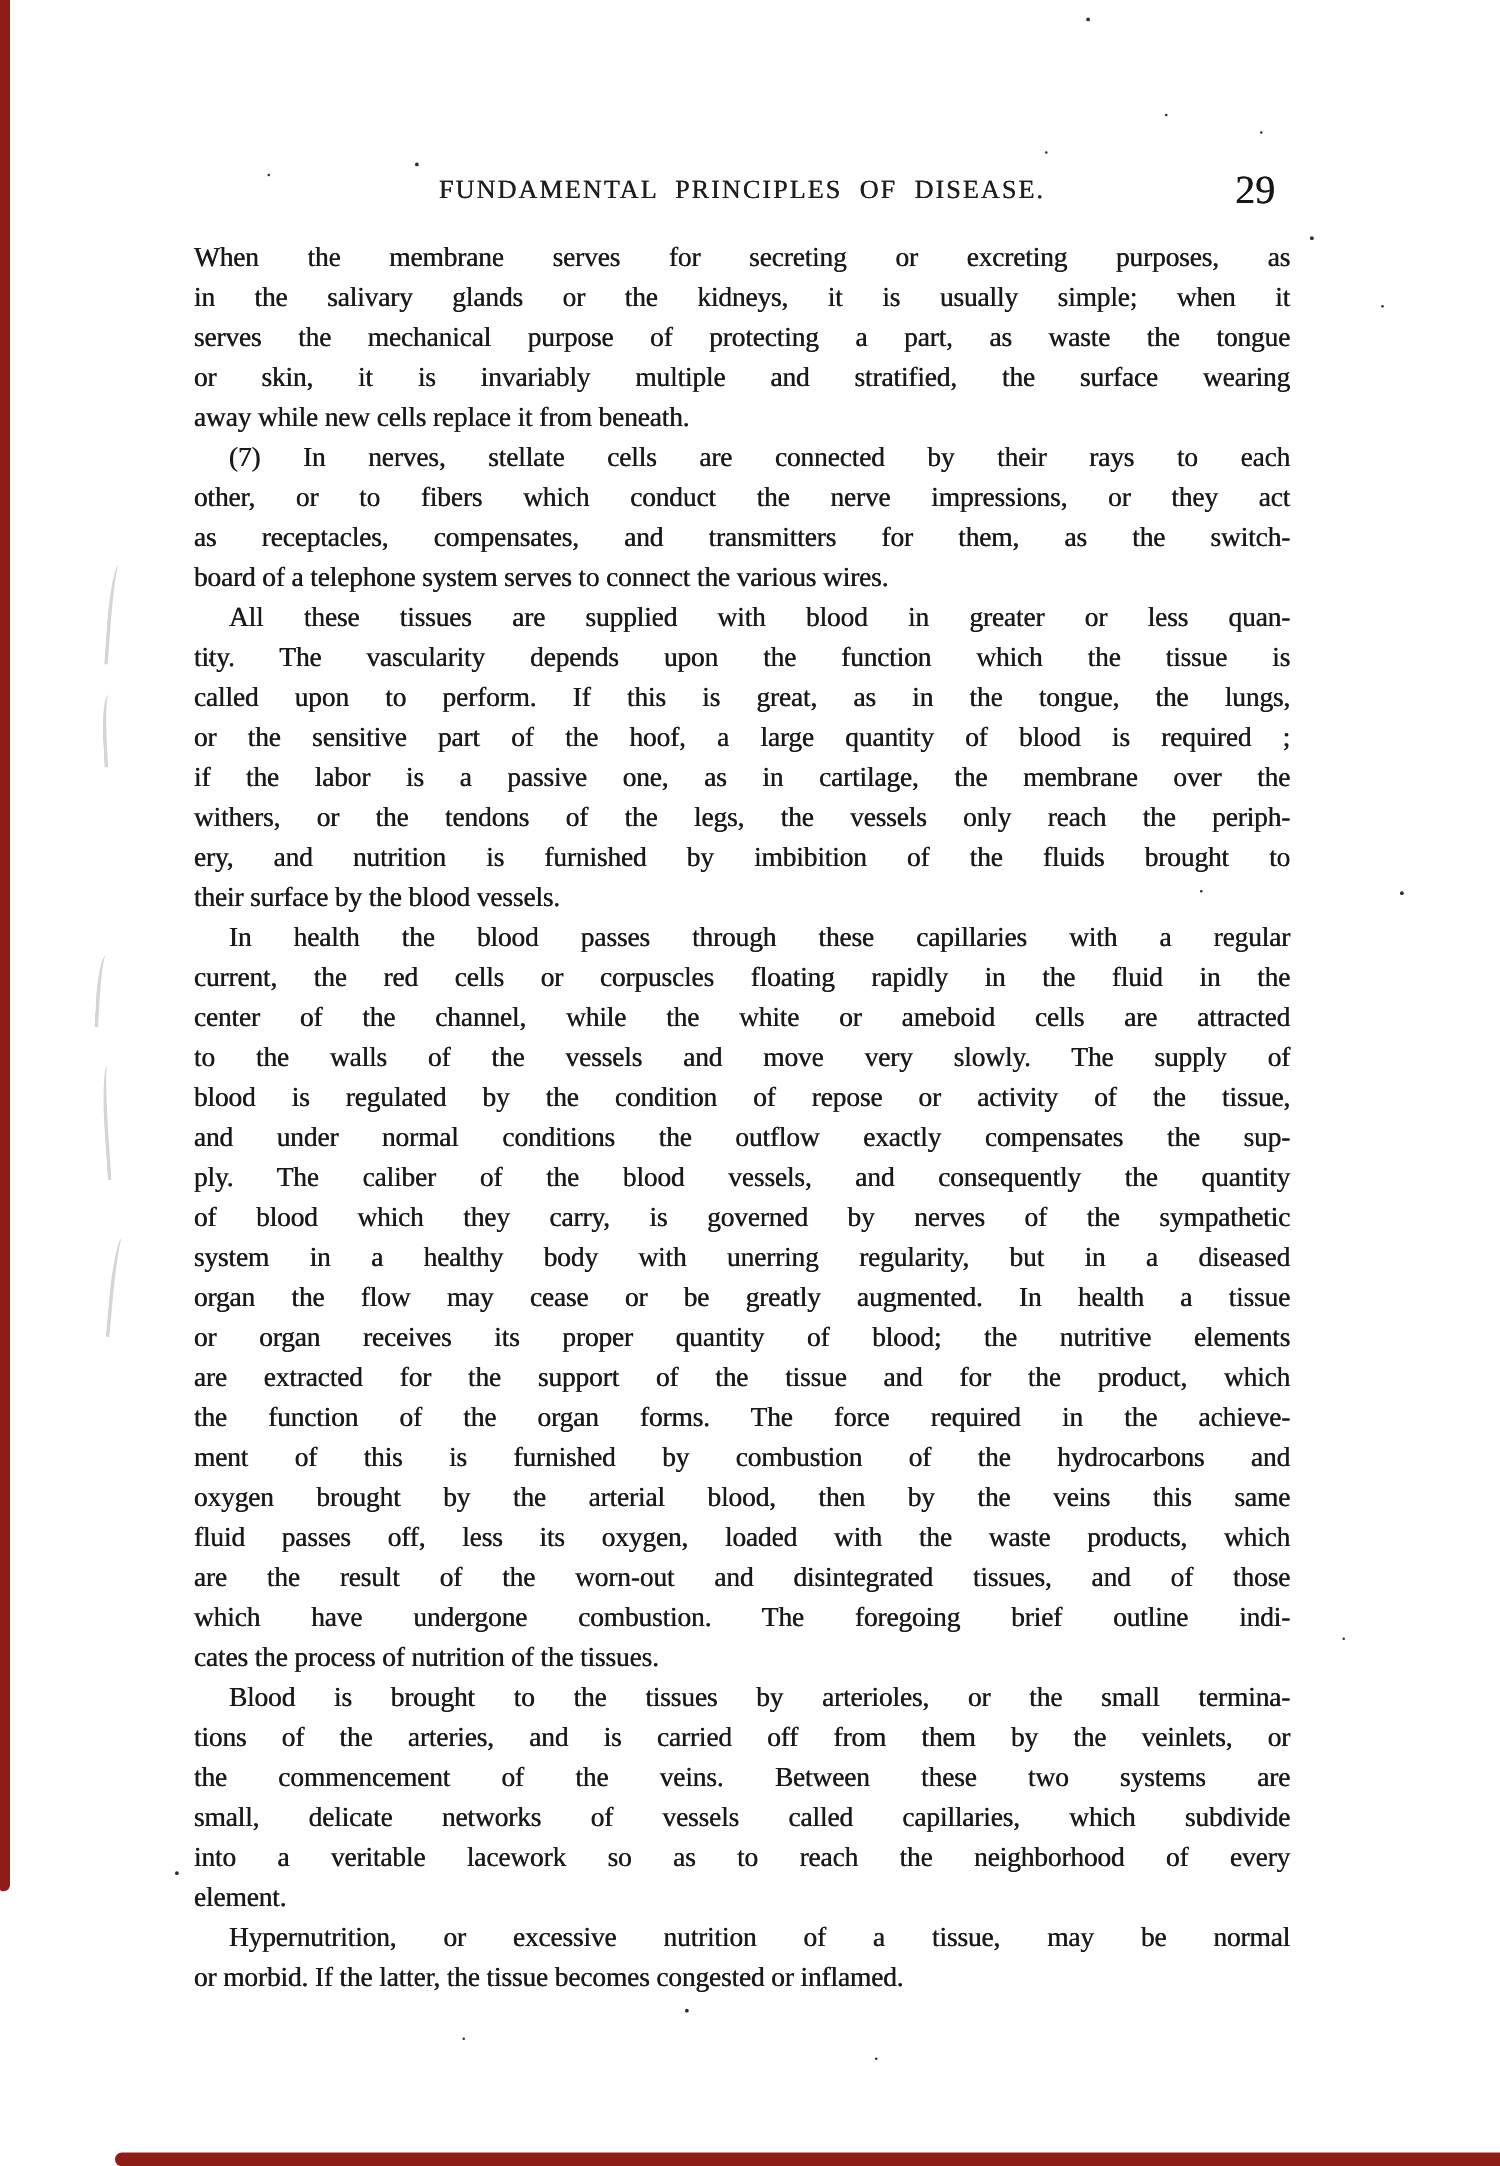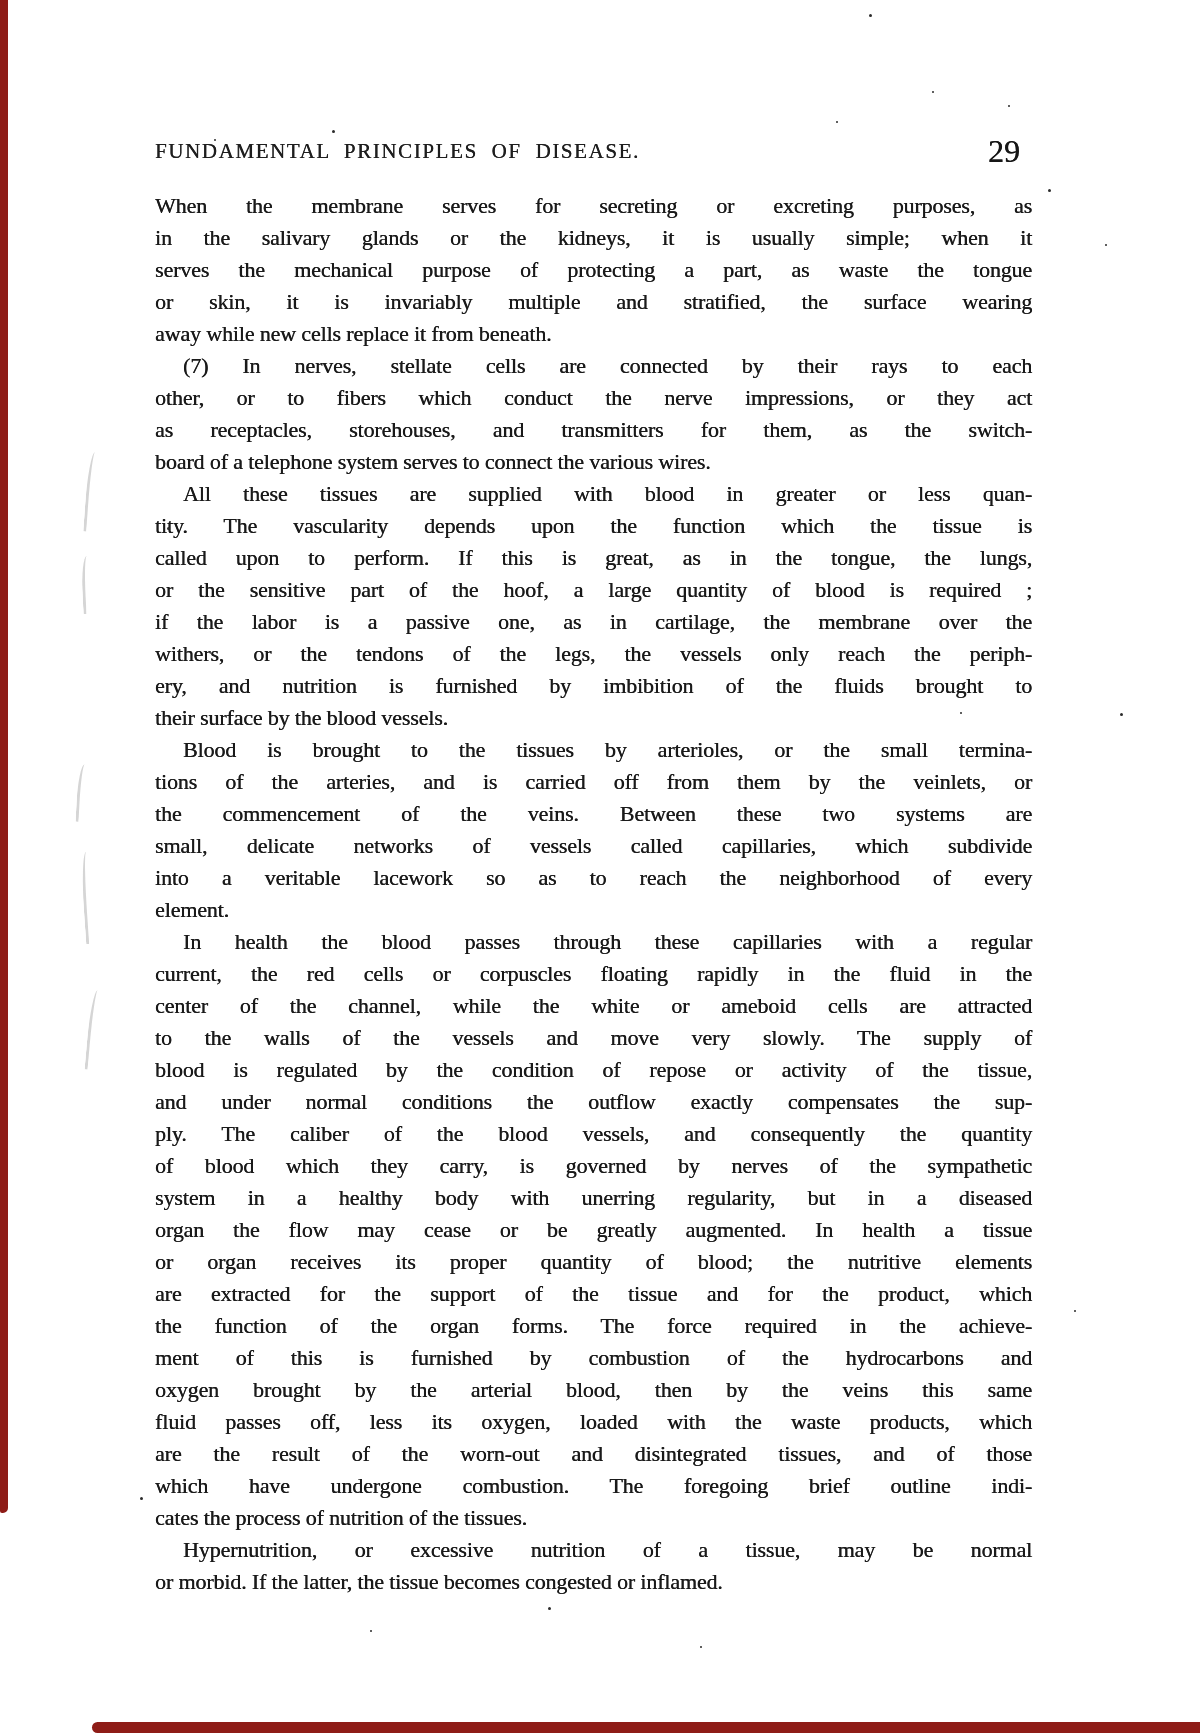--- a/index.html
+++ b/index.html
@@ -16,21 +16,21 @@
     position:absolute; left:0; top:0; width:8px; height:1513px;
     background:var(--edge,#8e1c17); border-radius:0 0 5px 2px;
   }
   .edge-bottom {
     position:absolute; left:92px; right:0; top:1722px; height:11px;
     background:var(--edge,#8e1c17); border-radius:8px 0 0 8px;
   }
   
   .running-head { position:absolute; left:155px; top:139px; width:877px; height:34px; }
   .head-title {
-    display:block; 
+    display:block; text-align:center;
     font-size:21px; letter-spacing:1.6px; word-spacing:7px;
     color:#1e1e1e; text-shadow:0.3px 0 0 currentColor;
   }
   .page-number {
     position:absolute; right:12px; top:-6px;
     font-size:32px; color:#161616; text-shadow:0.3px 0 0 currentColor;
   }
   
   .text-block {
     position:absolute; left:155px; top:190px; width:877px;
@@ -72,40 +72,32 @@
       <div>
         <div class="line">When the membrane serves for secreting or excreting purposes, as</div>
         <div class="line">in the salivary glands or the kidneys, it is usually simple; when it</div>
         <div class="line">serves the mechanical purpose of protecting a part, as waste the tongue</div>
         <div class="line">or skin, it is invariably multiple and stratified, the surface wearing</div>
         <div class="line last">away while new cells replace it from beneath.</div>
       </div>
       <div>
         <div class="line indent">(7) In nerves, stellate cells are connected by their rays to each</div>
         <div class="line">other, or to fibers which conduct the nerve impressions, or they act</div>
-        <div class="line">as receptacles, storehouses, and transmitters for them, as the switch-</div>
+        <div class="line">as receptacles, compensates, and transmitters for them, as the switch-</div>
         <div class="line last">board of a telephone system serves to connect the various wires.</div>
       </div>
       <div>
         <div class="line indent">All these tissues are supplied with blood in greater or less quan-</div>
         <div class="line">tity. The vascularity depends upon the function which the tissue is</div>
         <div class="line">called upon to perform. If this is great, as in the tongue, the lungs,</div>
         <div class="line">or the sensitive part of the hoof, a large quantity of blood is required ;</div>
         <div class="line">if the labor is a passive one, as in cartilage, the membrane over the</div>
         <div class="line">withers, or the tendons of the legs, the vessels only reach the periph-</div>
         <div class="line">ery, and nutrition is furnished by imbibition of the fluids brought to</div>
         <div class="line last">their surface by the blood vessels.</div>
-      </div>
-      <div>
-        <div class="line indent">Blood is brought to the tissues by arterioles, or the small termina-</div>
-        <div class="line">tions of the arteries, and is carried off from them by the veinlets, or</div>
-        <div class="line">the commencement of the veins. Between these two systems are</div>
-        <div class="line">small, delicate networks of vessels called capillaries, which subdivide</div>
-        <div class="line">into a veritable lacework so as to reach the neighborhood of every</div>
-        <div class="line last">element.</div>
       </div>
       <div>
         <div class="line indent">In health the blood passes through these capillaries with a regular</div>
         <div class="line">current, the red cells or corpuscles floating rapidly in the fluid in the</div>
         <div class="line">center of the channel, while the white or ameboid cells are attracted</div>
         <div class="line">to the walls of the vessels and move very slowly. The supply of</div>
         <div class="line">blood is regulated by the condition of repose or activity of the tissue,</div>
         <div class="line">and under normal conditions the outflow exactly compensates the sup-</div>
         <div class="line">ply. The caliber of the blood vessels, and consequently the quantity</div>
         <div class="line">of blood which they carry, is governed by nerves of the sympathetic</div>
@@ -113,20 +105,28 @@
         <div class="line">organ the flow may cease or be greatly augmented. In health a tissue</div>
         <div class="line">or organ receives its proper quantity of blood; the nutritive elements</div>
         <div class="line">are extracted for the support of the tissue and for the product, which</div>
         <div class="line">the function of the organ forms. The force required in the achieve-</div>
         <div class="line">ment of this is furnished by combustion of the hydrocarbons and</div>
         <div class="line">oxygen brought by the arterial blood, then by the veins this same</div>
         <div class="line">fluid passes off, less its oxygen, loaded with the waste products, which</div>
         <div class="line">are the result of the worn-out and disintegrated tissues, and of those</div>
         <div class="line">which have undergone combustion. The foregoing brief outline indi-</div>
         <div class="line last">cates the process of nutrition of the tissues.</div>
+      </div>
+      <div>
+        <div class="line indent">Blood is brought to the tissues by arterioles, or the small termina-</div>
+        <div class="line">tions of the arteries, and is carried off from them by the veinlets, or</div>
+        <div class="line">the commencement of the veins. Between these two systems are</div>
+        <div class="line">small, delicate networks of vessels called capillaries, which subdivide</div>
+        <div class="line">into a veritable lacework so as to reach the neighborhood of every</div>
+        <div class="line last">element.</div>
       </div>
       <div>
         <div class="line indent">Hypernutrition, or excessive nutrition of a tissue, may be normal</div>
         <div class="line last">or morbid. If the latter, the tissue becomes congested or inflamed.</div>
       </div>
     </main>
 
   <div id="speck-layer">
       <div class="speck" style="left: 332px; top: 130px; width: 3px; height: 3px;"></div>
       <div class="speck" style="left: 869px; top: 14px; width: 3px; height: 3px;"></div>

